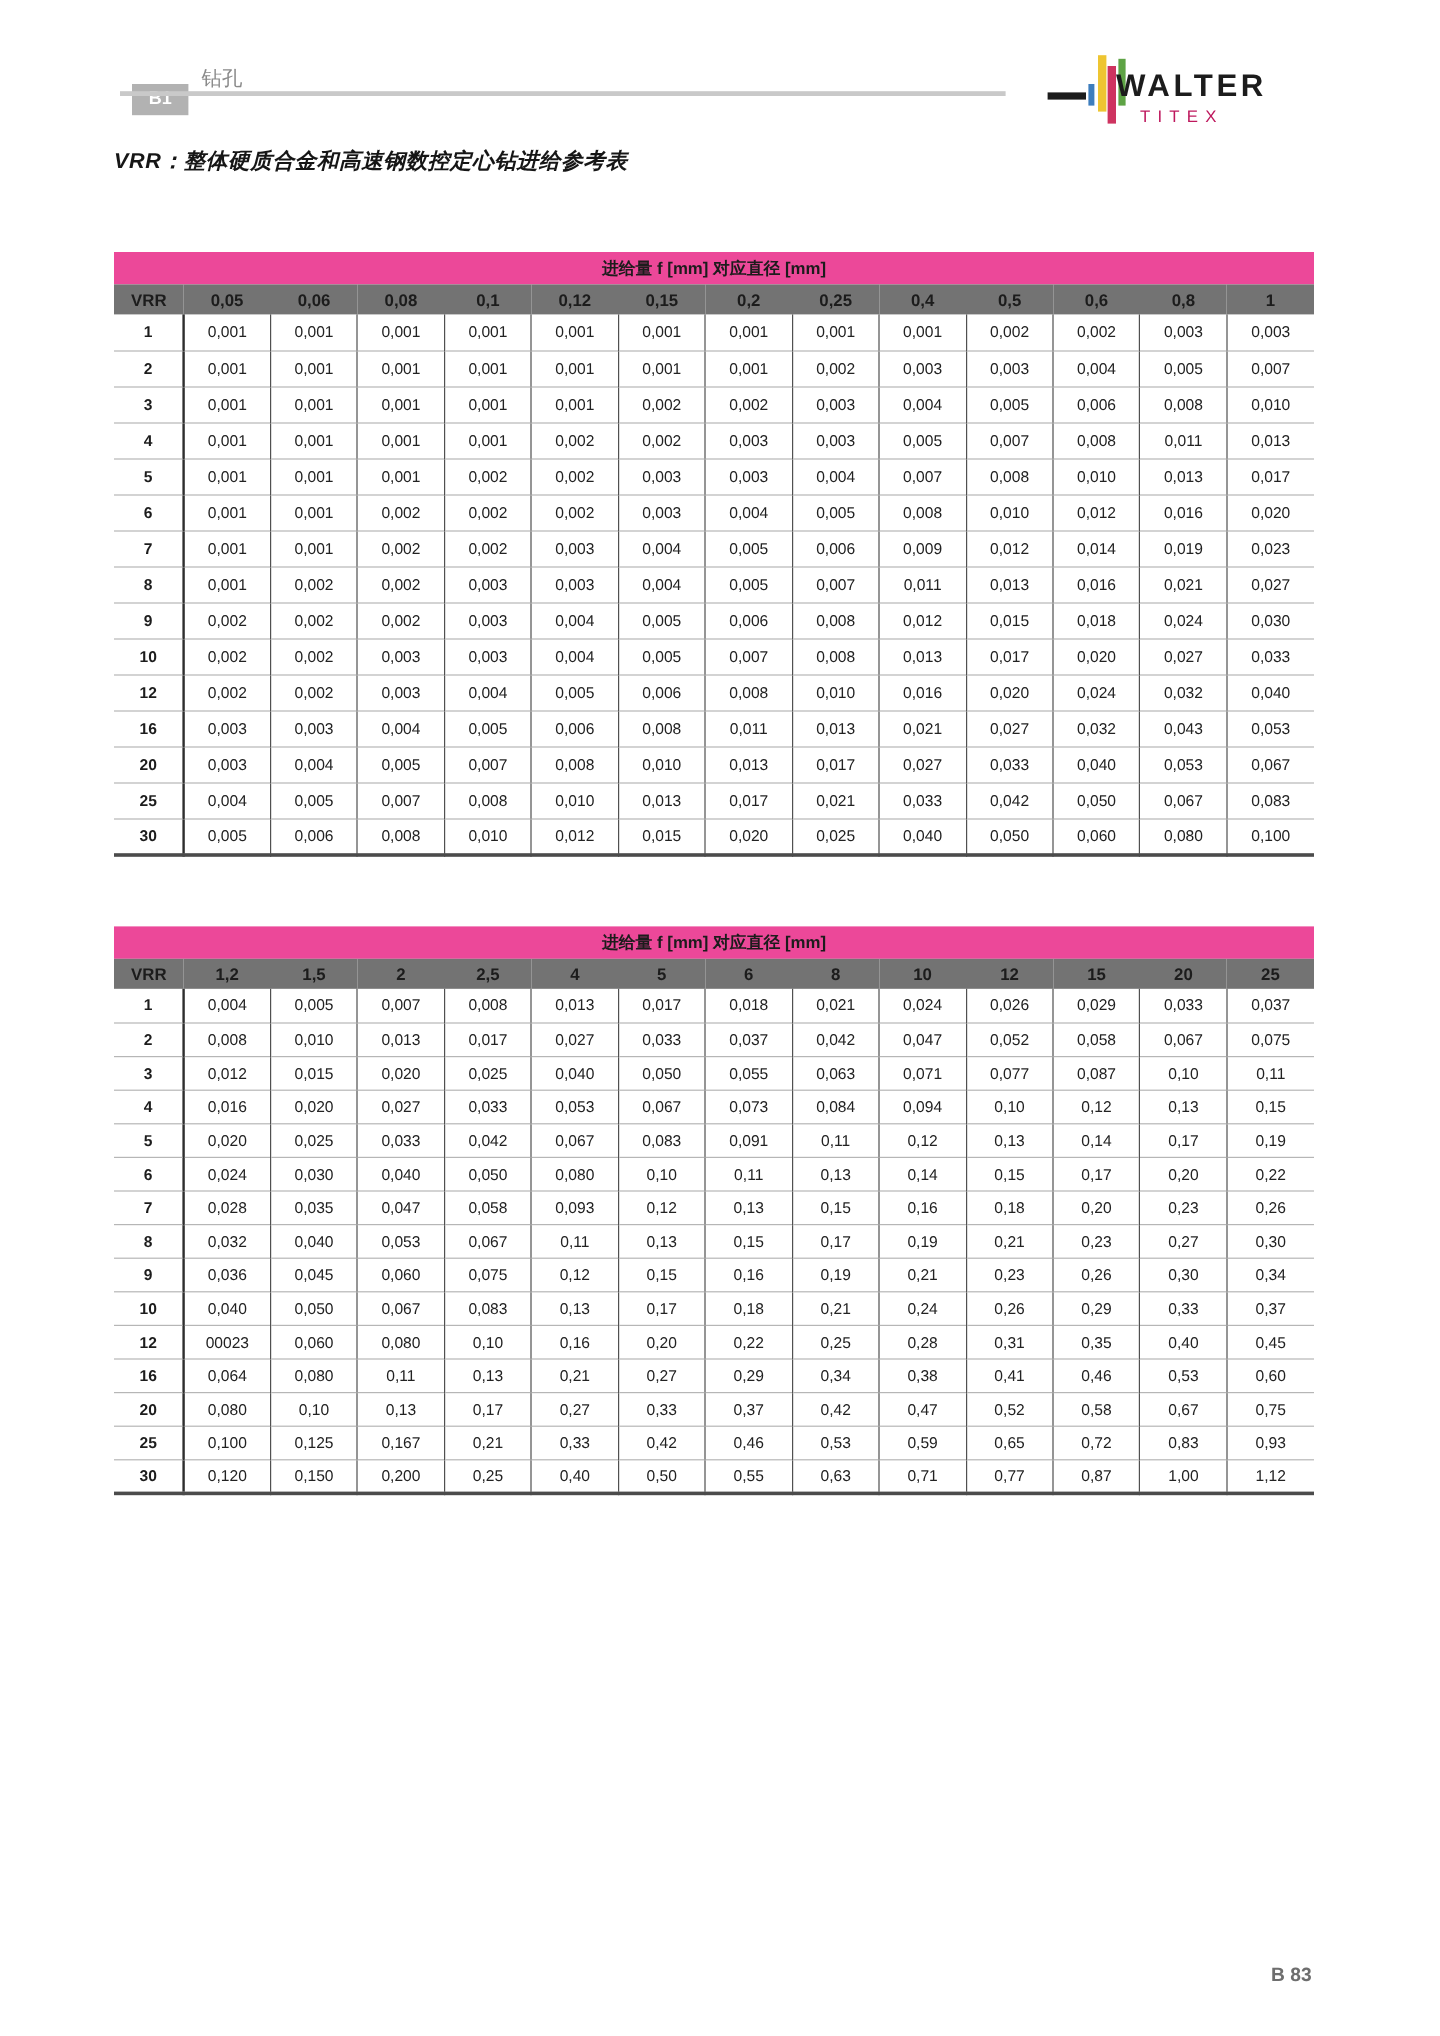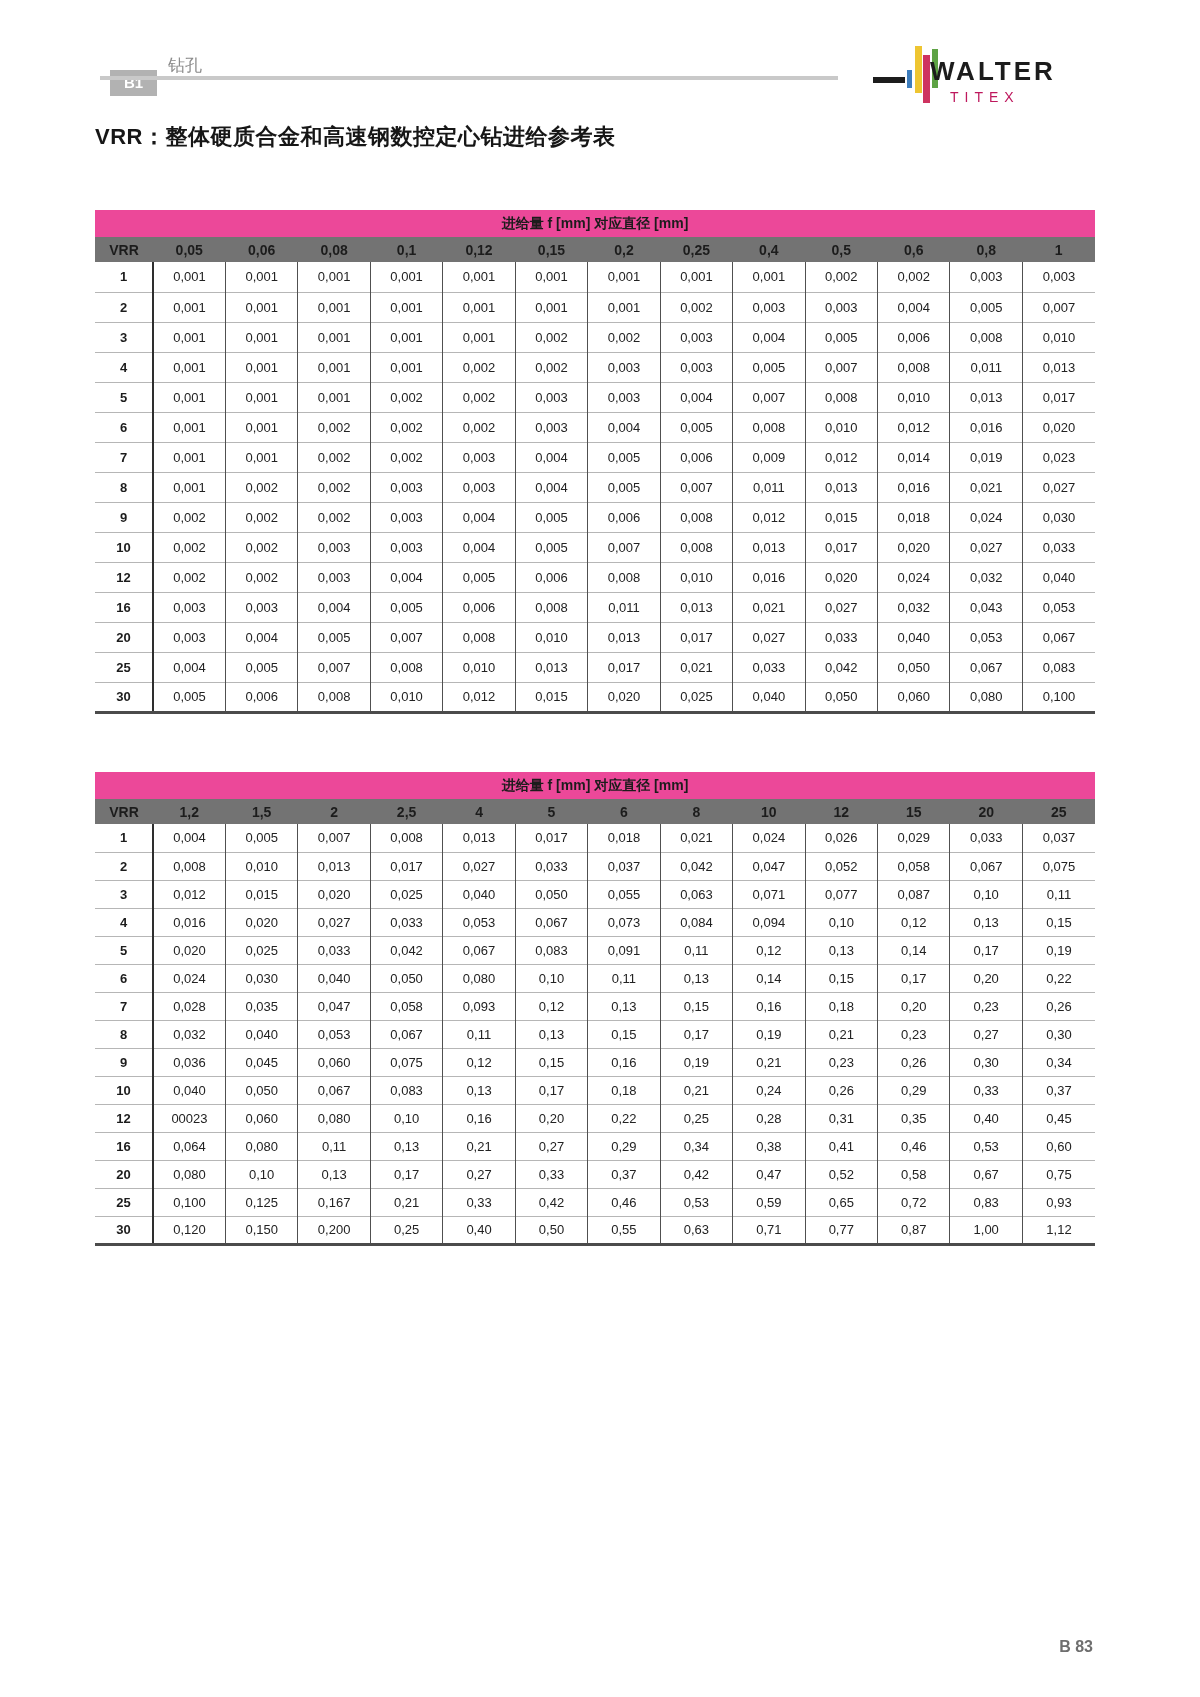--- a/index.html
+++ b/index.html
@@ -34,21 +34,21 @@
     letter-spacing:3px; color:#1c1c1c; line-height:1;
   }
   .logo-subbrand {
     position:absolute; left:95px; top:50px; font-size:14px; font-weight:normal;
     letter-spacing:6px; color:#be185d; line-height:1;
   }
 
   
   .page-title {
     position:absolute; left:95px; top:122px; margin:0;
-    font-size:22px; font-weight:bold; color:#161616; letter-spacing:0.5px;
+    font-size:18px; font-weight:bold; color:#161616; letter-spacing:0.5px;font-style:italic;
   }
 
   
   .feed-table { position:absolute; left:95px; width:1000px; }
   #table-0 { top:210px; }
   #table-1 { top:772px; }
 
   .t-title {
     background:#ec4899; height:27px; line-height:27px; text-align:center;
     font-weight:bold; font-size:14px; color:#1c1c1c;

